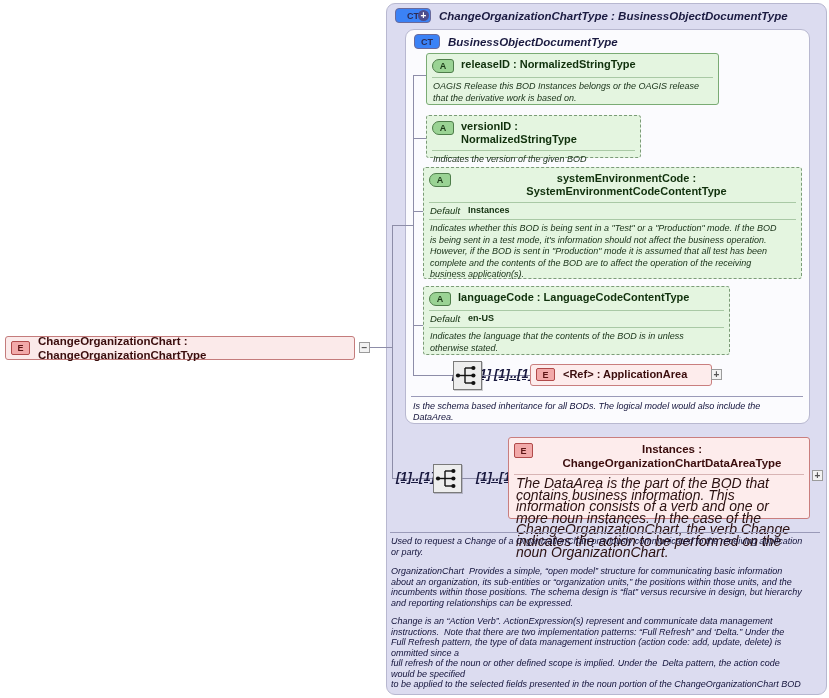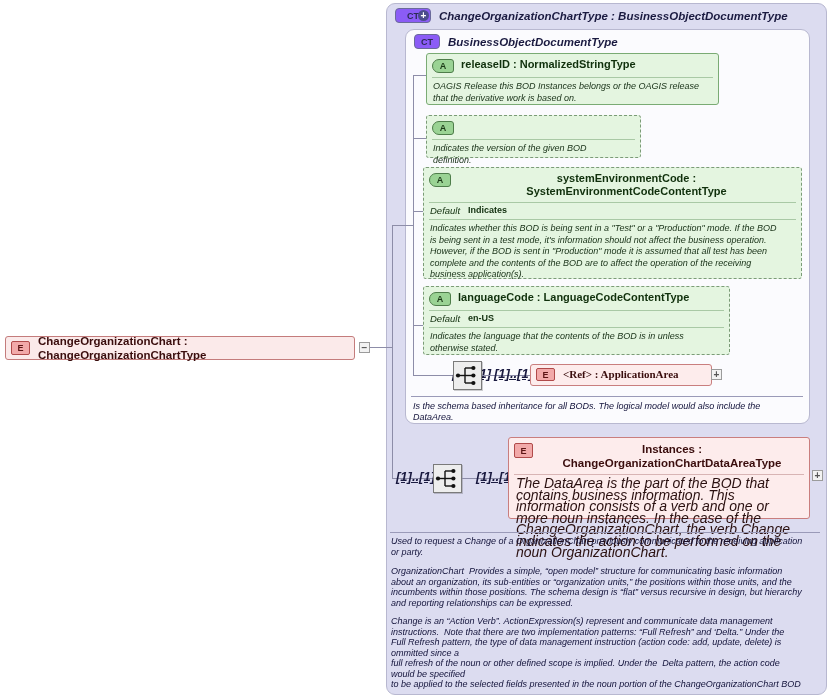--- a/index.html
+++ b/index.html
@@ -29,21 +29,21 @@
     border-radius: 9px;
   }
   #outer-ct-header {
     position: absolute;
     left: 8px; top: 4px;
     display: flex; align-items: center; gap: 8px;
   }
   .ct-icon {
     display: inline-flex; align-items: center; justify-content: center;
     width: 26px; height: 15px;
-    background: #8b5cf6;
+    background: #3b82f6;
     border: 1px solid #6a6a9a;
     border-radius: 4px;
     font-size: 9px; font-weight: bold; color: #2b2b55;
     letter-spacing: 0px;
     font-family: "Liberation Sans", sans-serif;
   }
   .ct-icon.with-plus { width: 36px; position: relative; }
   .plus-badge {
     position: absolute; right: 1px; top: 1px;
     width: 11px; height: 11px; border-radius: 50%;
@@ -248,34 +248,35 @@
       <span class="a-icon">A</span>
       <span class="attr-name">releaseID : NormalizedStringType</span>
     </div>
     <div class="attr-sep"></div>
     <div class="attr-doc">OAGIS Release this BOD Instances belongs or the OAGIS release that the derivative work is based on.</div>
   </div>
 
   <div class="attr-box optional" style="left:426px; top:115px; width:215px; height:43px;">
     <div class="attr-head">
       <span class="a-icon">A</span>
+      <span class="attr-name">versionID : NormalizedStringType</span>
     </div>
     <div class="attr-sep"></div>
     <div class="attr-doc">Indicates the version of the given BOD definition.</div>
   </div>
 
   <div class="attr-box optional" style="left:423px; top:167px; width:379px; height:112px;">
     <div class="attr-head">
       <span class="a-icon">A</span>
       <span class="attr-name centered">systemEnvironmentCode : SystemEnvironmentCodeContentType</span>
     </div>
     <div class="attr-sep"></div>
     <div class="attr-default">
       <span class="lbl">Default</span>
-      <span class="val">Indicates</span>
+      <span class="val">Instances</span>
     </div>
     <div class="attr-sep"></div>
     <div class="attr-doc">Indicates whether this BOD is being sent in a "Test" or a "Production" mode. If the BOD is being sent in a test mode, it's information should not affect the business operation. However, if the BOD is sent in "Production" mode it is assumed that all test has been complete and the contents of the BOD are to affect the operation of the receiving business application(s).</div>
   </div>
 
   <div class="attr-box optional" style="left:423px; top:286px; width:307px; height:69px;">
     <div class="attr-head">
       <span class="a-icon">A</span>
       <span class="attr-name">languageCode : LanguageCodeContentType</span>
     </div>
@@ -302,21 +303,21 @@
       <circle cx="19.4" cy="13.5" r="2.1" fill="#111"></circle>
       <circle cx="19.4" cy="21" r="2.1" fill="#111"></circle>
     </svg>
   </div>
   <div class="line hline" style="left:482px; top:375px; width:48px;"></div>
   <span class="card" style="left:494px; top:366px;">[1]..[1]</span>
 
   <div class="elem-box" style="left:530px; top:364px; width:182px; height:22px;">
     <div class="elem-head" style="padding:3px 6px 3px 5px;">
       <span class="e-icon" style="height:13px; margin-top:0;">E</span>
-      <span class="elem-name" style="font-size:11px; line-height:13px;font-family:Liberation Serif, serif;">&lt;Ref&gt;         : ApplicationArea</span>
+      <span class="elem-name" style="font-size:11px; line-height:13px;">&lt;Ref&gt;         : ApplicationArea</span>
     </div>
   </div>
   <div class="toggle" style="left:711px; top:369px;">+</div>
 
   <div class="doc-sep" style="left:411px; top:396px; width:392px;"></div>
   <div class="doc-block" style="left:413px; top:401px; width:382px;font-style:italic;">Is the schema based inheritance for all BODs. The logical model would also include the DataArea.</div>
 
   <span class="card" style="left:396px; top:469px;">[1]..[1]</span>
   <div class="seq-icon" style="left:433px; top:464px;">
     <svg width="27" height="27" viewBox="0 0 27 27">

